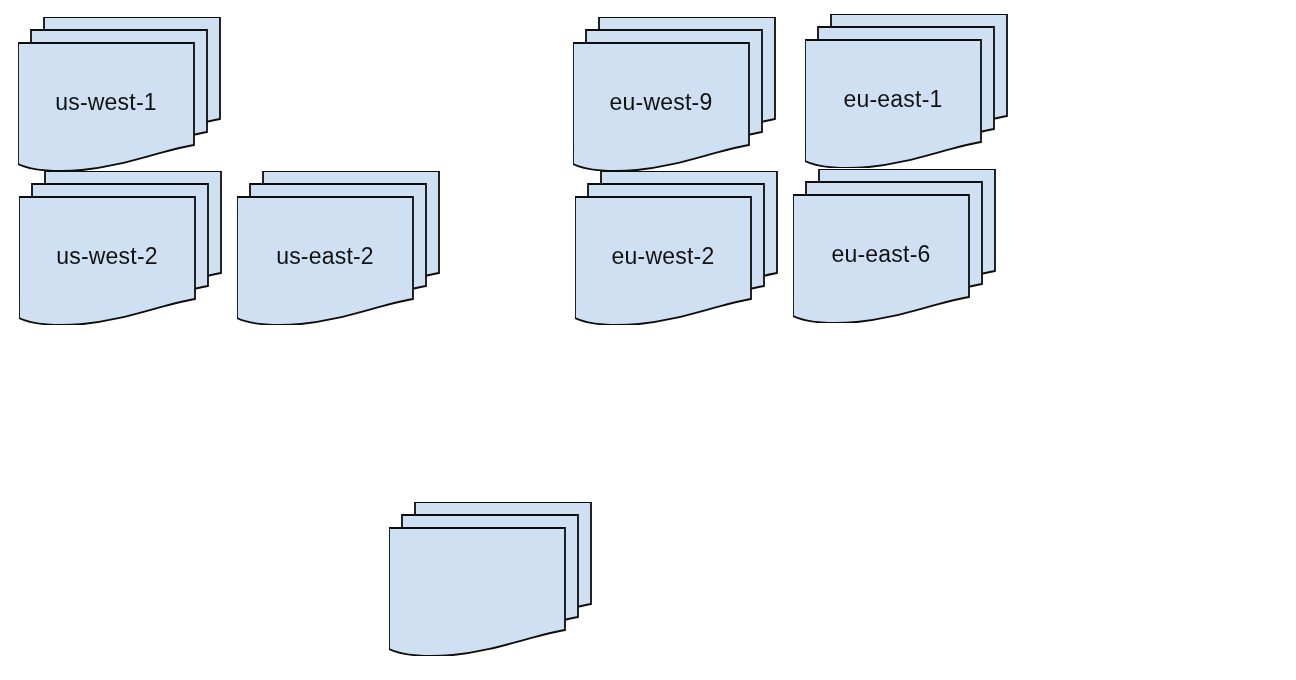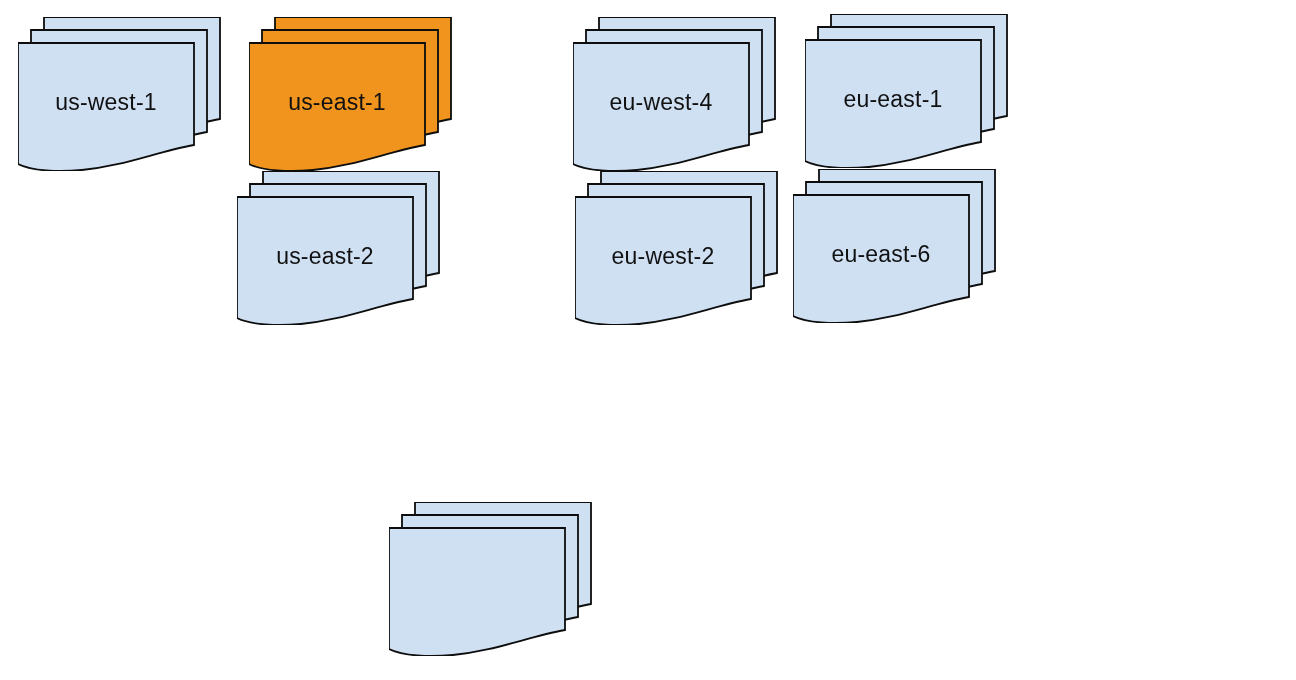--- a/index.html
+++ b/index.html
@@ -96,47 +96,47 @@
 
   <div class="stack pos-us-west-1">
     <svg viewBox="0 0 203 154">
       <use href="#docShape" class="page" transform="translate(26,0)"></use>
       <use href="#docShape" class="page" transform="translate(13,13)"></use>
       <use href="#docShape" class="page" transform="translate(0,26)"></use>
     </svg>
     <div class="stack-label">us-west-1</div>
   </div>
 
-  <div class="stack orange pos-us-east-1">
-    <svg viewBox="0 0 203 154">
-      <use href="#docShape" class="page" transform="translate(26,0)"></use>
-      <use href="#docShape" class="page" transform="translate(13,13)"></use>
-      <use href="#docShape" class="page" transform="translate(0,26)"></use>
-    </svg>
-    <div class="stack-label">us-east-1</div>
-  </div>
 
   <div class="stack pos-eu-west-1">
     <svg viewBox="0 0 203 154">
       <use href="#docShape" class="page" transform="translate(26,0)"></use>
       <use href="#docShape" class="page" transform="translate(13,13)"></use>
       <use href="#docShape" class="page" transform="translate(0,26)"></use>
     </svg>
-    <div class="stack-label">eu-west-4</div>
+    <div class="stack-label">eu-west-9</div>
   </div>
 
   <div class="stack pos-eu-east-1">
     <svg viewBox="0 0 203 154">
       <use href="#docShape" class="page" transform="translate(26,0)"></use>
       <use href="#docShape" class="page" transform="translate(13,13)"></use>
       <use href="#docShape" class="page" transform="translate(0,26)"></use>
     </svg>
     <div class="stack-label">eu-east-1</div>
   </div>
 
+  <div class="stack pos-us-west-2">
+    <svg viewBox="0 0 203 154">
+      <use href="#docShape" class="page" transform="translate(26,0)"></use>
+      <use href="#docShape" class="page" transform="translate(13,13)"></use>
+      <use href="#docShape" class="page" transform="translate(0,26)"></use>
+    </svg>
+    <div class="stack-label">us-west-2</div>
+  </div>
 
   <div class="stack pos-us-east-2">
     <svg viewBox="0 0 203 154">
       <use href="#docShape" class="page" transform="translate(26,0)"></use>
       <use href="#docShape" class="page" transform="translate(13,13)"></use>
       <use href="#docShape" class="page" transform="translate(0,26)"></use>
     </svg>
     <div class="stack-label">us-east-2</div>
   </div>
 

